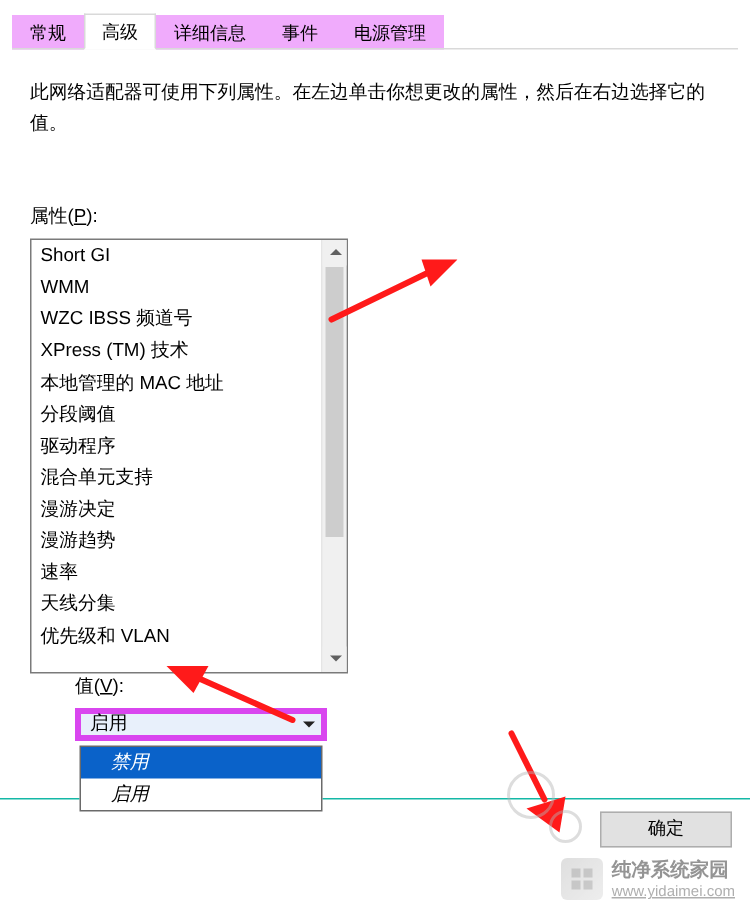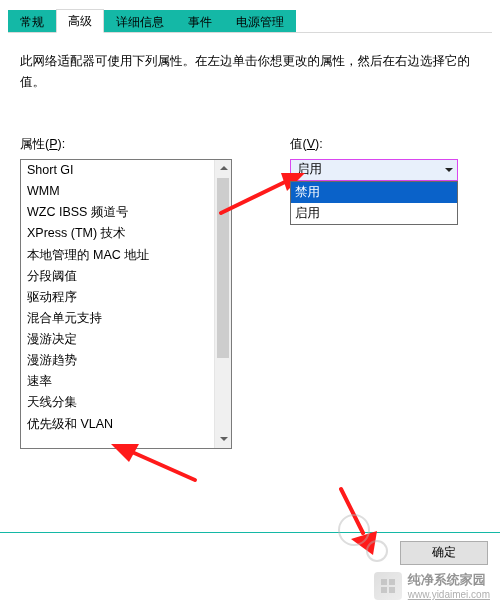--- a/index.html
+++ b/index.html
@@ -18,21 +18,21 @@
   
   .tabs {
     display: flex;
     align-items: flex-end;
     padding: 7px 0 0 8px;
     position: relative;
     height: 33px;
   }
   .tab {
     padding: 5px 11px 5px 11px;
-    background: #14b8a6;
+    background: #f0abfc;
     border: 1px solid transparent;
     border-bottom: none;
     color: #000;
     font-size: 12px;
     line-height: 1;
     position: relative;
     cursor: default;
   }
   .tab.active {
     border: 1px solid #d9d9d9;
@@ -55,25 +55,27 @@
 
   .desc {
     font-size: 12.5px;
     line-height: 1.7;
     color: #000;
   }
 
   .columns {
     display: flex;
     margin-top: 42px;
+    flex-direction: column;
   }
   .left-col {
     width: 270px;
   }
   .right-col {
+    margin-left: 30px;
     width: 170px;
   }
 
   .field-label {
     font-size: 12.5px;
     margin-bottom: 6px;
     color: #000;
   }
   .field-label .hk { text-decoration: underline; }
 
@@ -128,21 +130,21 @@
     left: 2px; right: 2px;
     top: 18px;
     height: 180px;
     background: #cdcdcd;
   }
 
   
   .combo {
     width: 168px;
     height: 22px;
-    border: 1px solid #d946ef;
+    border: 4px solid #d946ef;
     background: #e8f0fb;
     display: flex;
     align-items: center;
     position: relative;
     font-size: 12.5px;
   }
   .combo-text {
     flex: 1;
     padding: 0 6px;
     color: #000;
@@ -161,23 +163,24 @@
   }
   .combo-list {
     position: absolute;
     left: -1px; right: -1px;
     top: 21px;
     border: 1px solid #6a6a6a;
     background: #ffffff;
     z-index: 10;
   }
   .combo-option {
-    padding: 2px 4px;
-    font-size: 12.5px;
-    color: #000;
+    padding: 2px 20px;
+    font-size: 12.5px;
+    color: #000;
+    font-style: italic;
   }
   .combo-option.hl {
     background: #0a62c9;
     color: #ffffff;
   }
 
   
   .btnrow {
     position: absolute;
     left: 0; right: 0;

